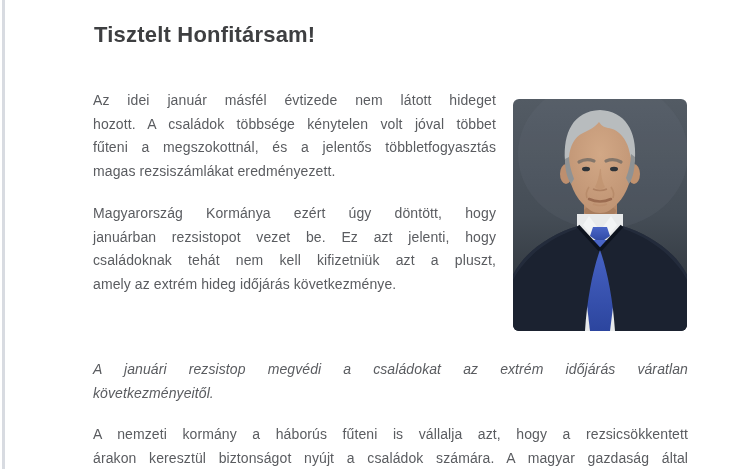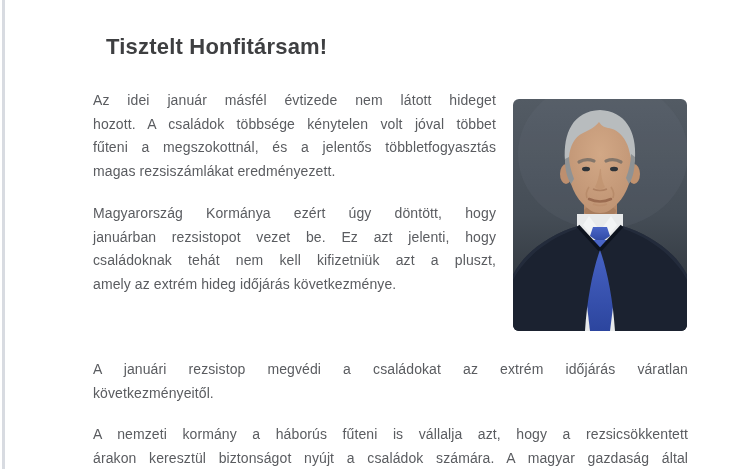--- a/index.html
+++ b/index.html
@@ -9,36 +9,36 @@
     position: relative;
     overflow: hidden;
     background: var(--page-background, #ffffff);
     font-family: "Liberation Sans", "DejaVu Sans", sans-serif;
   }
   .left-rule {
     position: absolute; left: 2px; top: 0; bottom: 0; width: 3px;
     background: var(--left-rule-color, #d8dbe1);
   }
   .title {
-    position: absolute; left: 94px; top: 22px; margin: 12px;
+    position: absolute; left: 94px; top: 22px; margin: 0;
     font-size: 22px; line-height: 26px; font-weight: 700;
     letter-spacing: 0.2px;
     color: var(--title-color, #3e3f41);
   }
   .para {
     position: absolute;
     font-size: 14px; line-height: 23.5px;
     letter-spacing: 0.1px;
     color: var(--body-text-color, #5a5c60);
   }
   .para.narrow { left: 93px; width: 403px; }
   .para.wide   { left: 93px; width: 595px; }
   .p0 { top: 89px; }
   .p1 { top: 202px; }
-  .p2 { top: 358px; }
+  .p2 { top: 358px; font-style: italic; }
   .p3 { top: 423px; }
   .line { text-align: justify; text-align-last: justify; }
   .line.end { text-align-last: left; }
   .photo {
     position: absolute; left: 513px; top: 99px;
     width: 174px; height: 232px; margin: 0;
     border-radius: 6px; overflow: hidden;
   }
   .photo svg { display: block; width: 174px; height: 232px; }
 </style>

